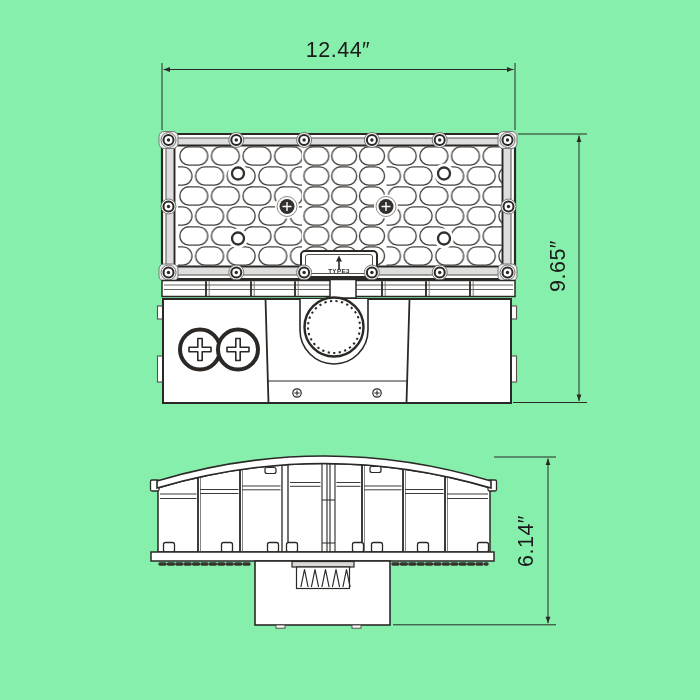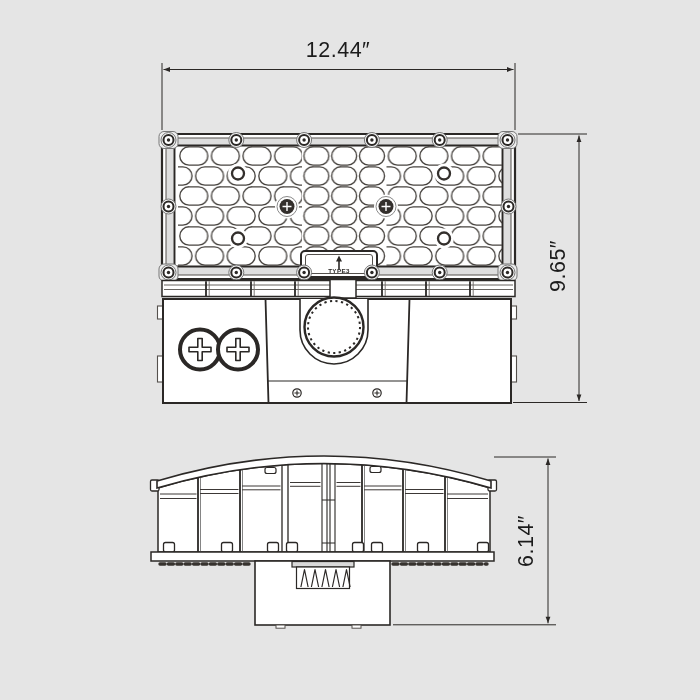--- a/index.html
+++ b/index.html
@@ -1,16 +1,16 @@
 <!DOCTYPE html>
 <html><head>
 <meta charset="utf-8">
 <style>
   html,body{margin:0;padding:0;background:#ffffff;}
-  .canvas{position:relative;width:700px;height:700px;background:#e5e5e5;overflow:hidden;
+  .canvas{position:relative;width:700px;height:700px;background:#86efac;overflow:hidden;
           font-family:"Liberation Sans", sans-serif;}
   svg{display:block;}
   text.dim{font-family:"Liberation Sans", sans-serif;font-size:21.5px;fill:#1b1b1b;letter-spacing:0.5px;}
   text.tag{font-family:"Liberation Sans", sans-serif;font-size:6.2px;font-weight:bold;fill:#2b2826;letter-spacing:0.4px;}
 </style>
 </head>
 <body>
 
 <div class="canvas">
 <svg width="700" height="700" viewBox="0 0 700 700">

